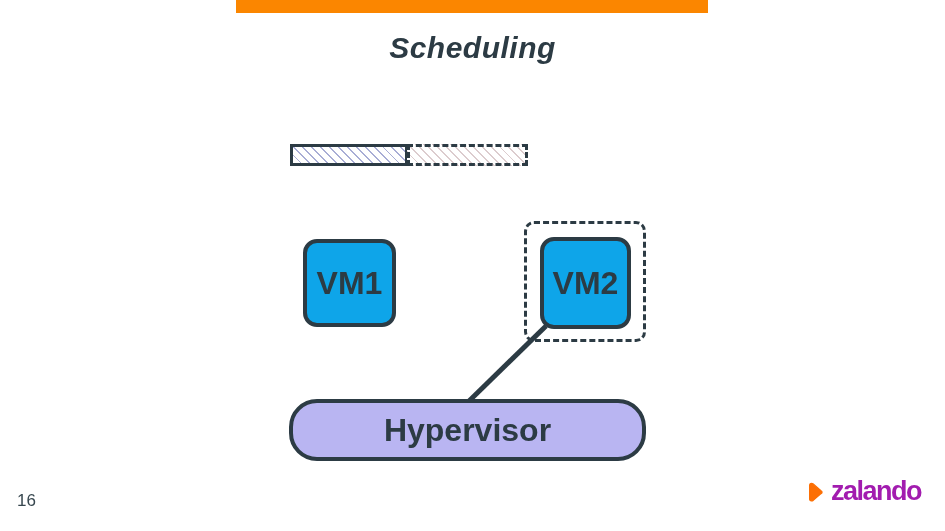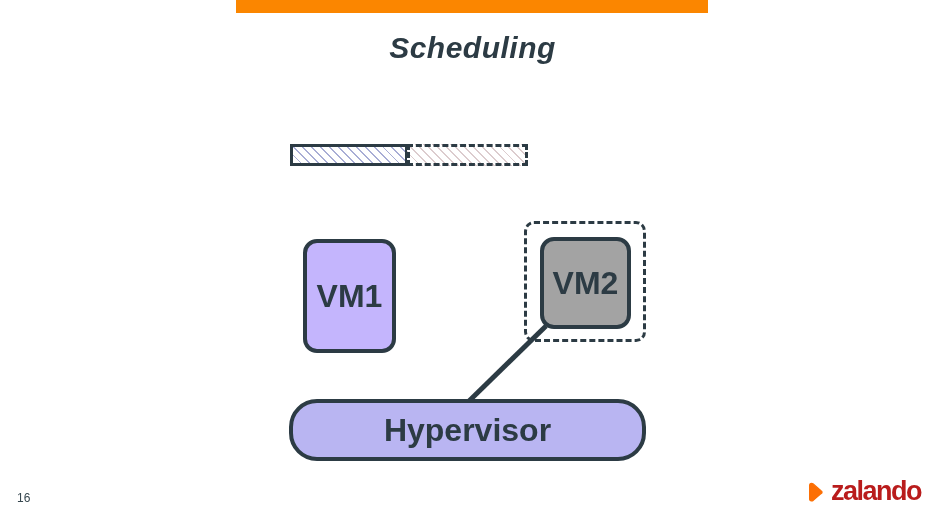--- a/index.html
+++ b/index.html
@@ -70,40 +70,40 @@
     align-items: center;
     justify-content: center;
     font-weight: bold;
     font-size: 32px;
     color: #2c3b44;
   }
   .vm1 {
     left: 303px;
     top: 239px;
     width: 93px;
-    height: 114px;
-    background: #c4b5fd;
+    height: 88px;
+    background: #0ea5e9;
   }
   .vm2-selection {
     position: absolute;
     left: 524px;
     top: 221px;
     width: 122px;
     height: 121px;
     box-sizing: border-box;
     border: 3px dashed #2c3b44;
     border-radius: 10px;
     background: transparent;
   }
   .vm2 {
     left: 540px;
     top: 237px;
     width: 91px;
     height: 92px;
-    background: #a3a3a3;
+    background: #0ea5e9;
   }
   .hypervisor {
     left: 289px;
     top: 399px;
     width: 357px;
     height: 62px;
     background: #b9b5f2;
     border-radius: 28px;
     font-size: 32px;
   }
@@ -115,37 +115,37 @@
     width: 945px;
     height: 531px;
     pointer-events: none;
   }
 
   
   .page-number {
     position: absolute;
     left: 17px;
     top: 491px;
-    font-size: 12px;
+    font-size: 17px;
     color: #37474f;
   }
   .logo {
     position: absolute;
     left: 806px;
     top: 477px;
     height: 30px;
     display: flex;
     align-items: center;
     gap: 7px;
   }
   .logo-wordmark {
     font-size: 27px;
     font-weight: bold;
     letter-spacing: -1.5px;
-    color: #b91c1c;
+    color: #a21caf;
     line-height: 1;
     padding-bottom: 2px;
   }
 </style>
 </head>
 <body>
 
 <div class="accent-bar"></div>
 
 <div class="slide-title">Scheduling</div>

